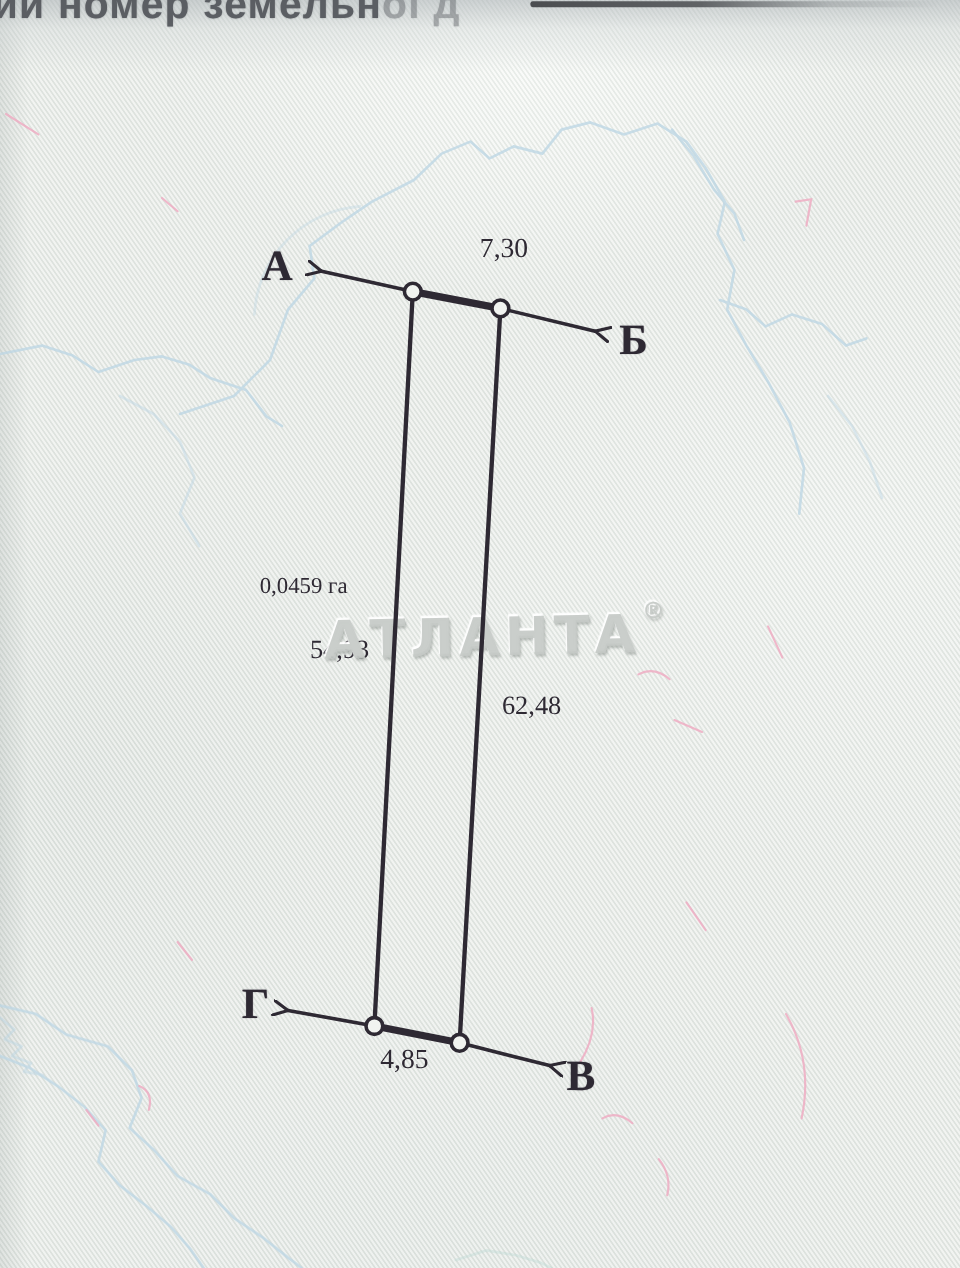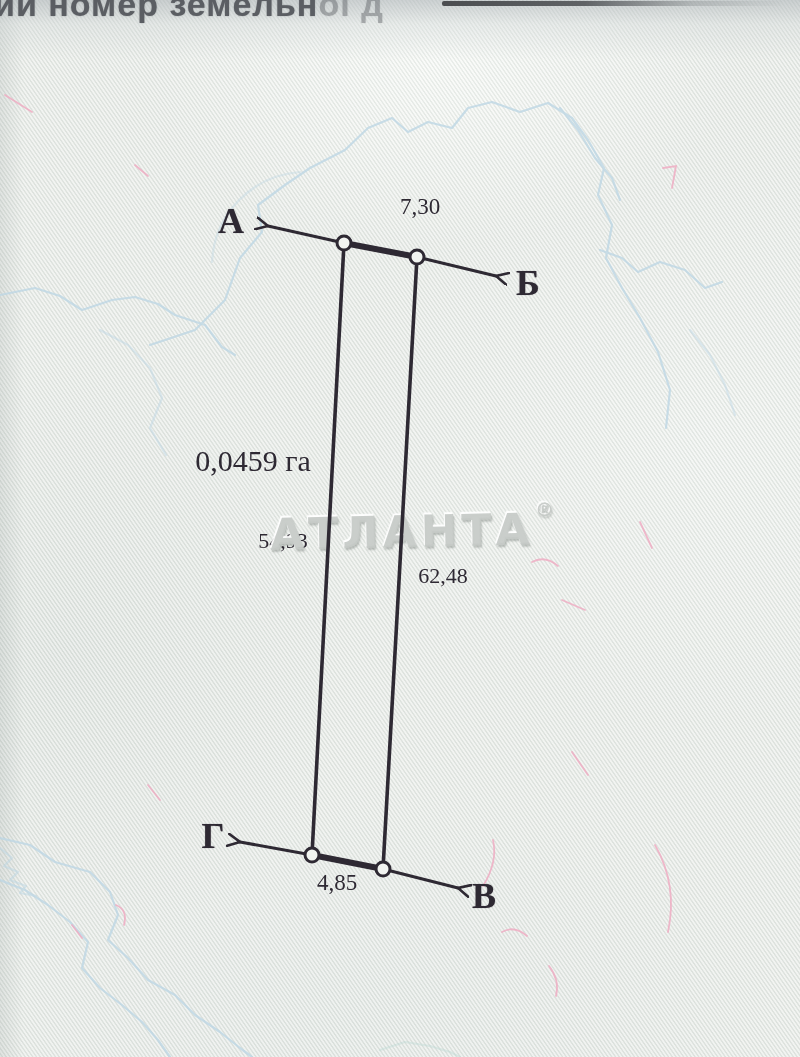--- a/index.html
+++ b/index.html
@@ -49,21 +49,21 @@
   svg{position:absolute;left:0;top:0;}
   #decor-svg{z-index:1;}
   #diagram-svg{z-index:4;}
   .label{
     position:absolute;transform:translate(-50%,-50%);
     color:#2e2933;white-space:nowrap;z-index:5;
   }
   .pt{font-size:36px;font-weight:700;text-shadow:0 0 1px rgba(46,41,51,0.6);}
   .dim{font-size:22px;}
   .dim-top{font-size:23px;}
-  .area{font-size:30px;}
+  .area{font-size:19px;margin-top:28px;}
   #len-left{z-index:2;}
   #watermark{
     position:absolute;left:270px;top:501px;z-index:3;white-space:nowrap;
     font-family:"DejaVu Sans", sans-serif;font-weight:700;font-size:44px;letter-spacing:4px;
     color:rgba(197,202,199,0.92);
     text-shadow:-1px -2px 1px rgba(255,255,255,0.95), 1px 2px 2px rgba(108,114,111,0.40);
     transform:rotate(-1.2deg);
   }
   #watermark .reg{font-size:19px;vertical-align:28px;letter-spacing:0;margin-left:2px;}
 </style>
@@ -138,17 +138,17 @@
       <circle cx="383" cy="869" r="7"></circle>
     </g>
   </svg>
 
   <div class="label pt" style="left:231px;top:221px;">А</div>
   <div class="label pt" style="left:528px;top:283px;">Б</div>
   <div class="label pt" style="left:213px;top:836px;">Г</div>
   <div class="label pt" style="left:484px;top:896px;">В</div>
 
   <div class="label dim-top" style="left:376px;top:207px;margin-left:44px;">7,30</div>
-  <div class="label dim" style="left:443px;top:576px;">62,48</div>
+  <div class="label dim" style="left:443px;top:588px;">62,48</div>
   <div class="label dim-top" style="left:337px;top:883px;">4,85</div>
 
   <div class="label area" style="left:253px;top:461px;">0,0459 га</div>
 </div>
 
 </body></html>

